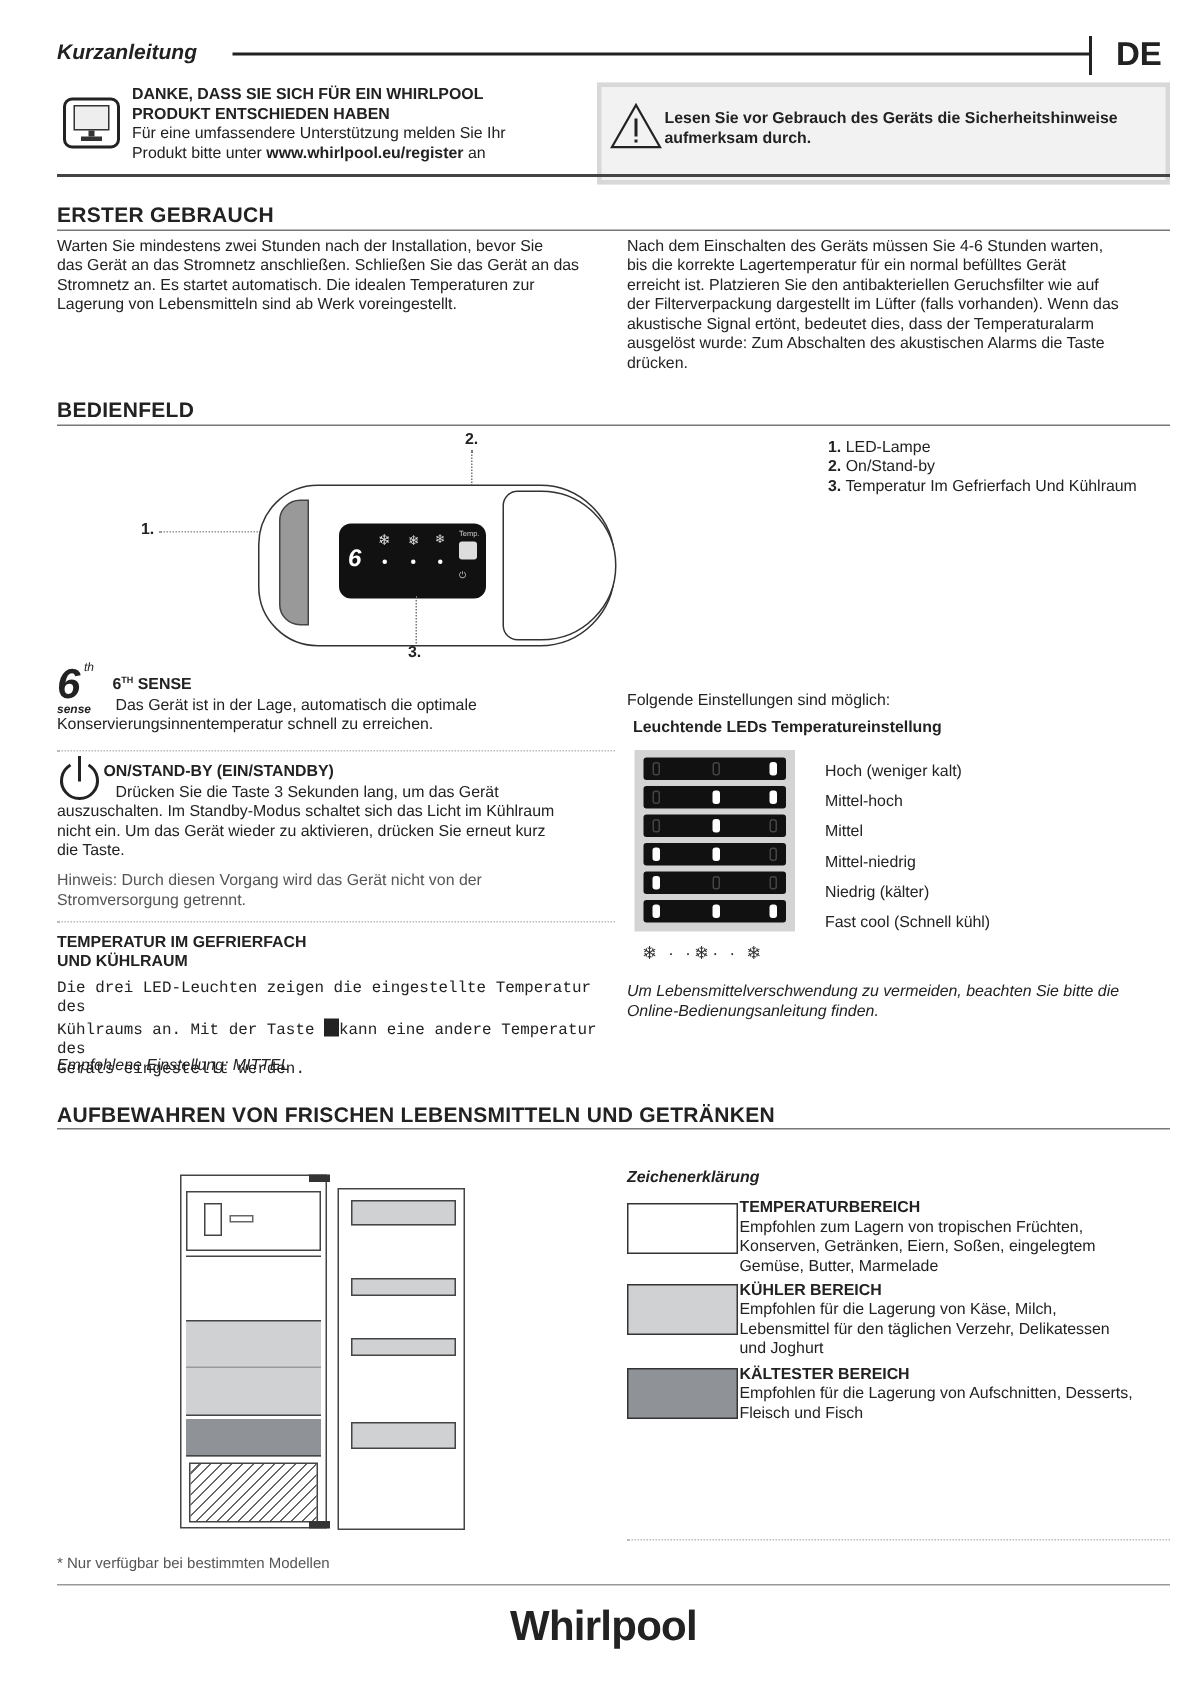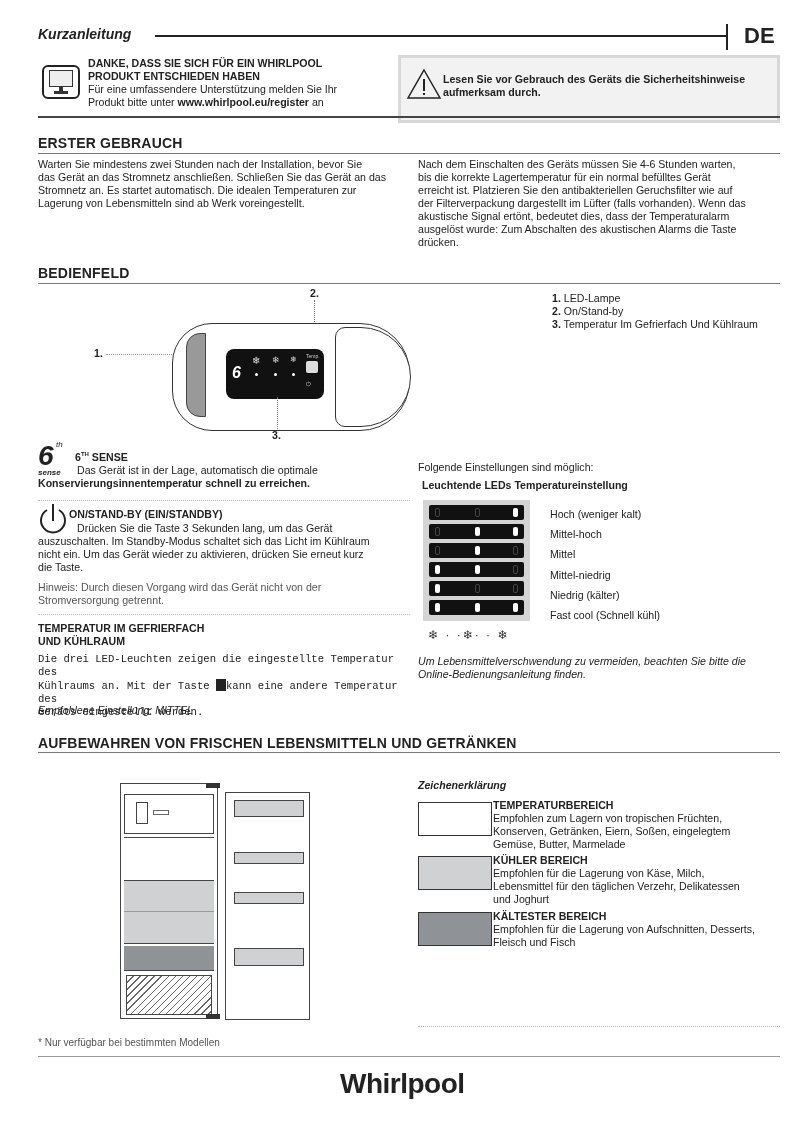--- a/index.html
+++ b/index.html
@@ -108,21 +108,21 @@
   <div><span class="b">3.</span> <span>Temperatur Im Gefrierfach Und Kühlraum</span></div>
 </div>
 
 <div class="abs" style="left:38px;top:442px;width:30px;height:36px;">
   <span class="abs" style="left:0;top:0;font-size:28px;font-weight:bold;font-style:italic;line-height:28px;">6</span>
   <span class="abs" style="left:18px;top:-2px;font-size:8px;font-style:italic;">th</span>
   <span class="abs" style="left:0;top:26px;font-size:8px;font-style:italic;font-weight:bold;">sense</span>
 </div>
 <div class="abs p b" style="left:75px;top:448px;"><span>6</span><sup style="font-size:6px;">TH</sup><span> SENSE</span></div>
 <div class="abs p" style="left:77px;top:464px;">Das Gerät ist in der Lage, automatisch die optimale</div>
-<div class="abs p" style="left:38px;top:477px;font-weight:bold;">Konservierungsinnentemperatur schnell zu erreichen.</div>
+<div class="abs p" style="left:38px;top:477px;">Konservierungsinnentemperatur schnell zu erreichen.</div>
 <div class="dotted" style="left:38px;top:500px;width:372px;"></div>
 
 <svg class="abs" style="left:37px;top:503px;" width="32" height="32" viewBox="0 0 32 32">
   <path d="M10 7 A12 12 0 1 0 22 7" fill="none" stroke="#222" stroke-width="2"></path>
   <line x1="16" y1="1" x2="16" y2="18" stroke="#222" stroke-width="2"></line>
 </svg>
 <div class="abs p b" style="left:69px;top:508px;">ON/STAND-BY (EIN/STANDBY)</div>
 <div class="abs p" style="left:77px;top:522px;">Drücken Sie die Taste 3 Sekunden lang, um das Gerät</div>
 <div class="abs p" style="left:38px;top:535px;width:372px;">
   <div>auszuschalten. Im Standby-Modus schaltet sich das Licht im Kühlraum</div>

